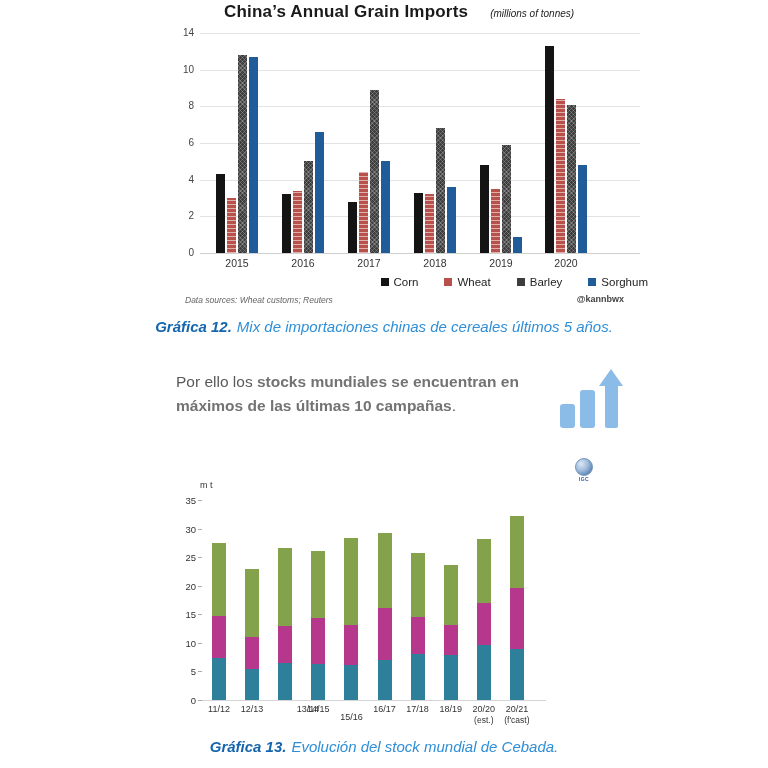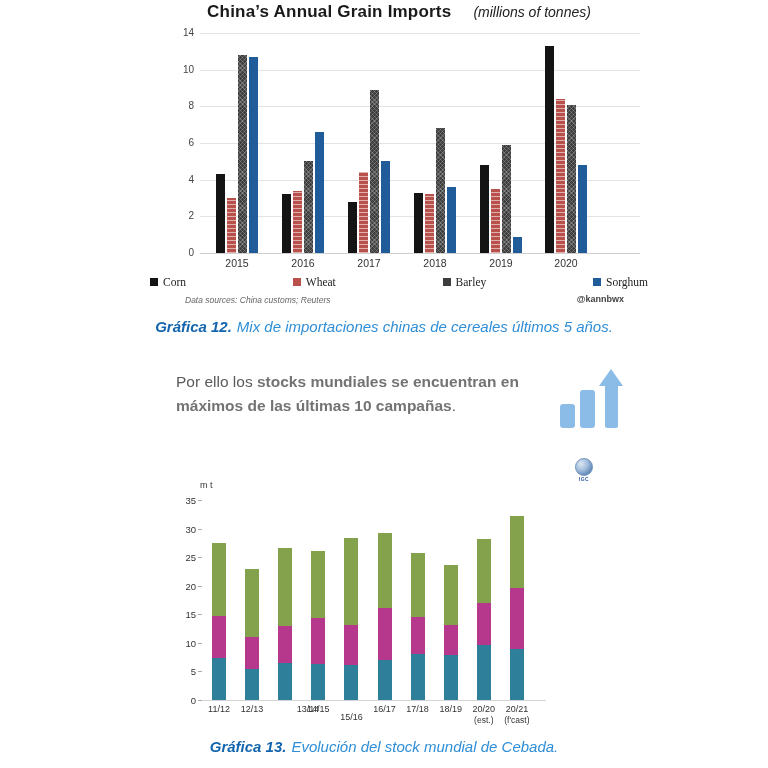--- a/index.html
+++ b/index.html
@@ -3,31 +3,31 @@
 <meta charset="utf-8">
 <style>
   html,body{margin:0;padding:0;background:#fff;}
   body{width:768px;height:768px;position:relative;font-family:"Liberation Sans",sans-serif;overflow:hidden;}
   .abs{position:absolute;}
 
   
   #chart1{left:150px;top:0;width:498px;height:312px;}
   .c1-titlerow{left:0;top:2px;width:100%;text-align:center;}
   .c1-title{font-size:17px;font-weight:bold;color:#1a1a1a;letter-spacing:.2px;}
-  .c1-subtitle{font-size:14px;font-style:italic;color:#222;margin-left:22px;text-align:center;}
+  .c1-subtitle{font-size:10px;font-style:italic;color:#222;margin-left:22px;text-align:center;}
   #chart1-plot{left:50px;top:33px;width:440px;height:220px;}
   .gridline{position:absolute;left:0;width:100%;height:1px;background:#e3e3e3;}
   .gridline.zero{background:#cfcfcf;}
   .ytick1{position:absolute;left:18px;width:26px;text-align:right;font-size:10px;color:#444;}
   .bargroup{position:absolute;bottom:0;height:220px;width:42px;}
   .bar1{position:absolute;bottom:0;}
   .p-hstripes{background-image:repeating-linear-gradient(0deg,rgba(255,255,255,.55) 0 1px,transparent 1px 4px);}
   .p-crosshatch{background-image:repeating-linear-gradient(45deg,rgba(255,255,255,.20) 0 1px,transparent 1px 3px),repeating-linear-gradient(-45deg,rgba(255,255,255,.20) 0 1px,transparent 1px 3px);}
   .xlab1{position:absolute;top:257px;width:42px;text-align:center;font-size:10.5px;color:#333;}
-  #chart1-legend{left:0;top:276px;width:100%;display:flex;justify-content:space-between;gap:26px;font-family:Liberation Serif, serif;}
+  #chart1-legend{left:0;top:276px;width:100%;display:flex;justify-content:flex-end;gap:26px;}
   .leg1-item{display:flex;align-items:center;font-size:11.5px;color:#222;}
   .leg1-swatch{width:8px;height:8px;margin-right:5px;display:inline-block;}
   .c1-source{left:35px;top:295px;font-size:8.5px;font-style:italic;color:#666;}
   .c1-credit{right:24px;top:294px;font-size:9px;font-weight:bold;color:#444;}
 
   
   .caption{left:0;width:768px;text-align:center;font-size:15px;font-style:italic;}
   #caption1{top:318px;}
   #caption2{top:738px;}
   .cap-label{font-weight:bold;color:#1465ad;}
@@ -124,21 +124,21 @@
       </div>
       <div class="leg1-item">
         <div class="leg1-swatch" style="background-color: rgb(61, 61, 61);"></div>
         <div>Barley</div>
       </div>
       <div class="leg1-item">
         <div class="leg1-swatch" style="background-color: rgb(31, 92, 153);"></div>
         <div>Sorghum</div>
       </div>
     </div>
-  <div class="abs c1-source">Data sources: China customs; Reuters</div>
+  <div class="abs c1-source">Data sources: Wheat customs; Reuters</div>
   <div class="abs c1-credit">@kannbwx</div>
 <div class="ytick1 abs" style="top: 247px;">0</div>
     <div class="ytick1 abs" style="top: 210.333px;">2</div>
     <div class="ytick1 abs" style="top: 173.667px;">4</div>
     <div class="ytick1 abs" style="top: 137px;">6</div>
     <div class="ytick1 abs" style="top: 100.333px;">8</div>
     <div class="ytick1 abs" style="top: 63.6667px;">10</div>
     <div class="ytick1 abs" style="top: 27px;">14</div>
     <div class="xlab1 abs" style="left: 66px;">2015</div>
     <div class="xlab1 abs" style="left: 132px;">2016</div>

